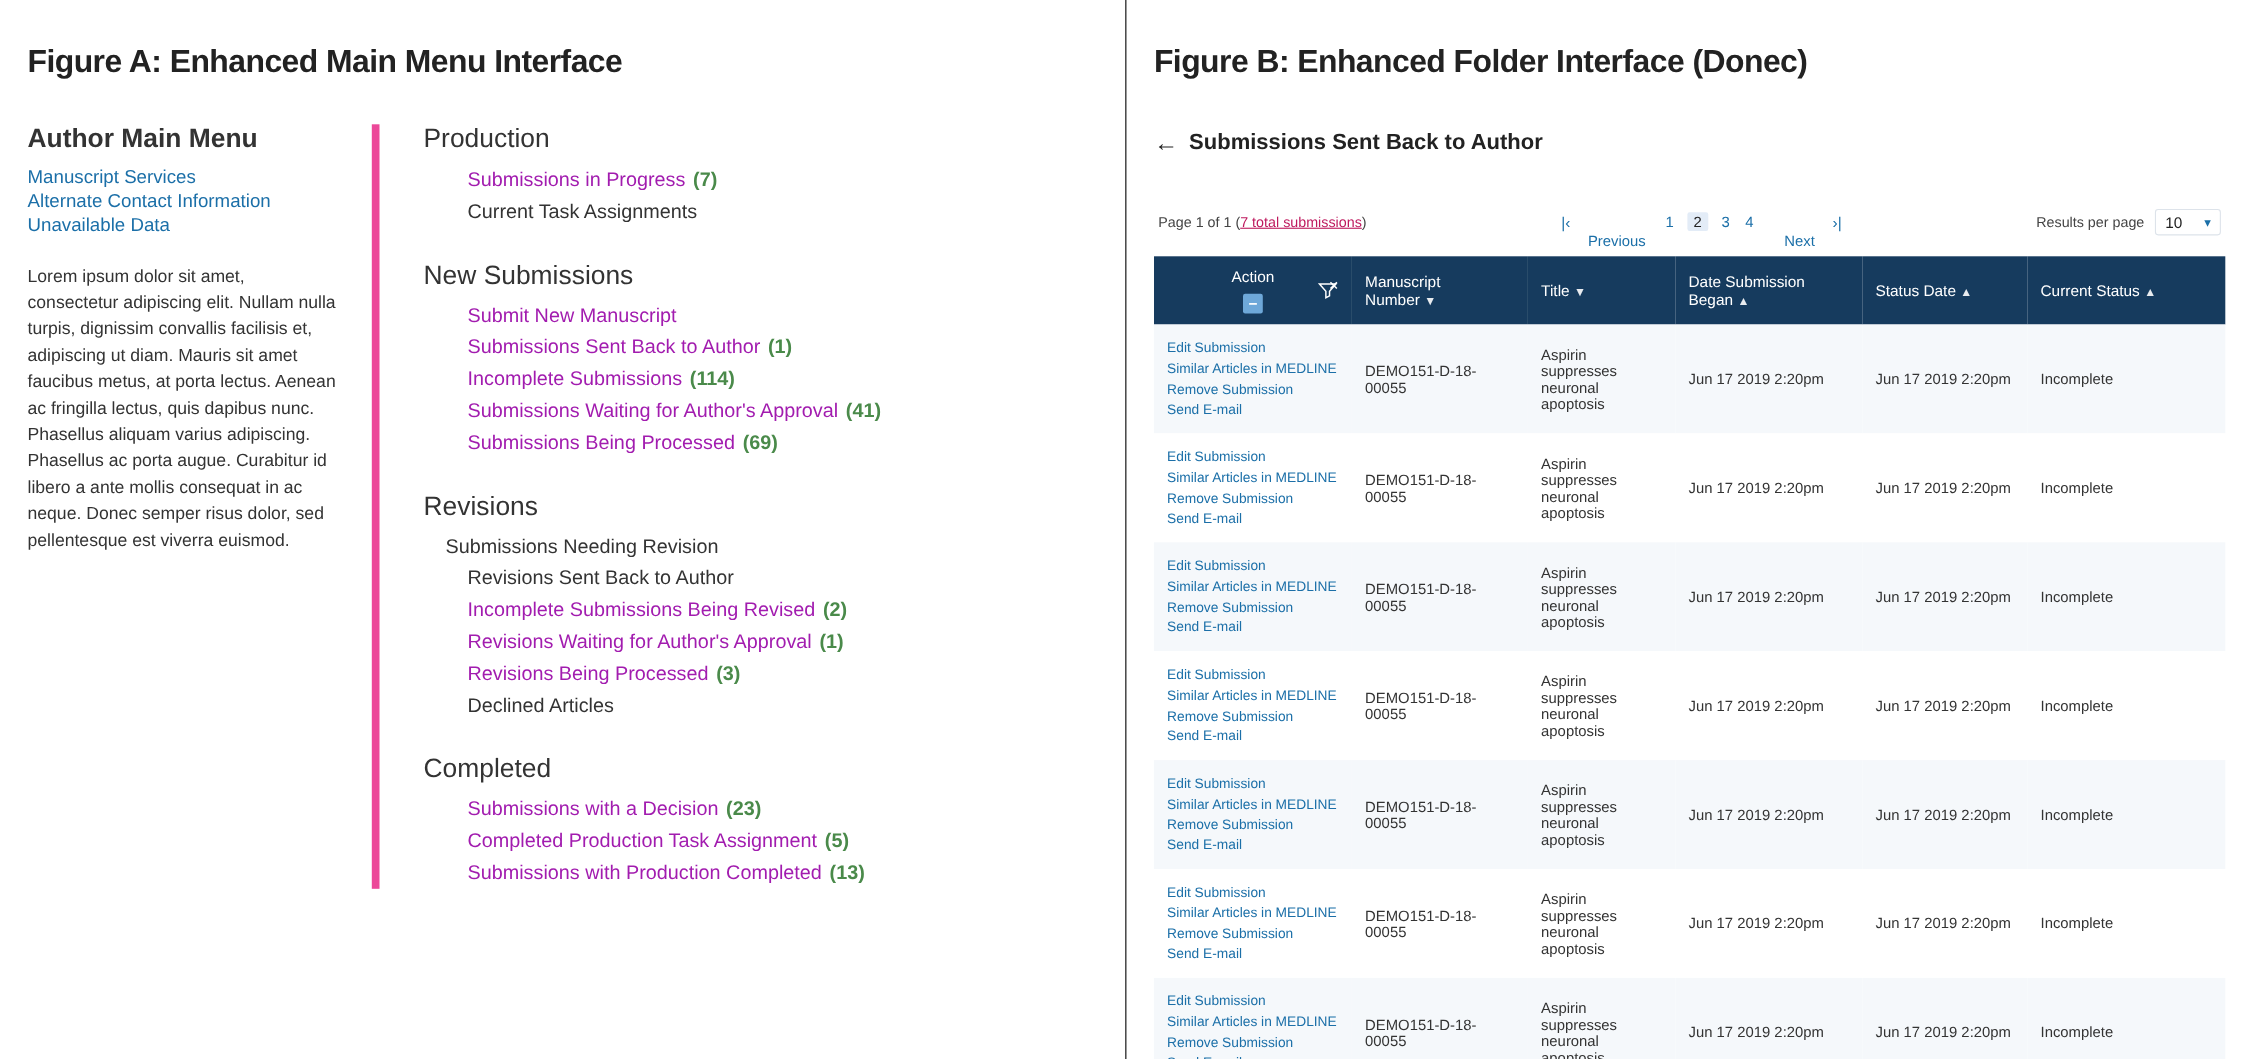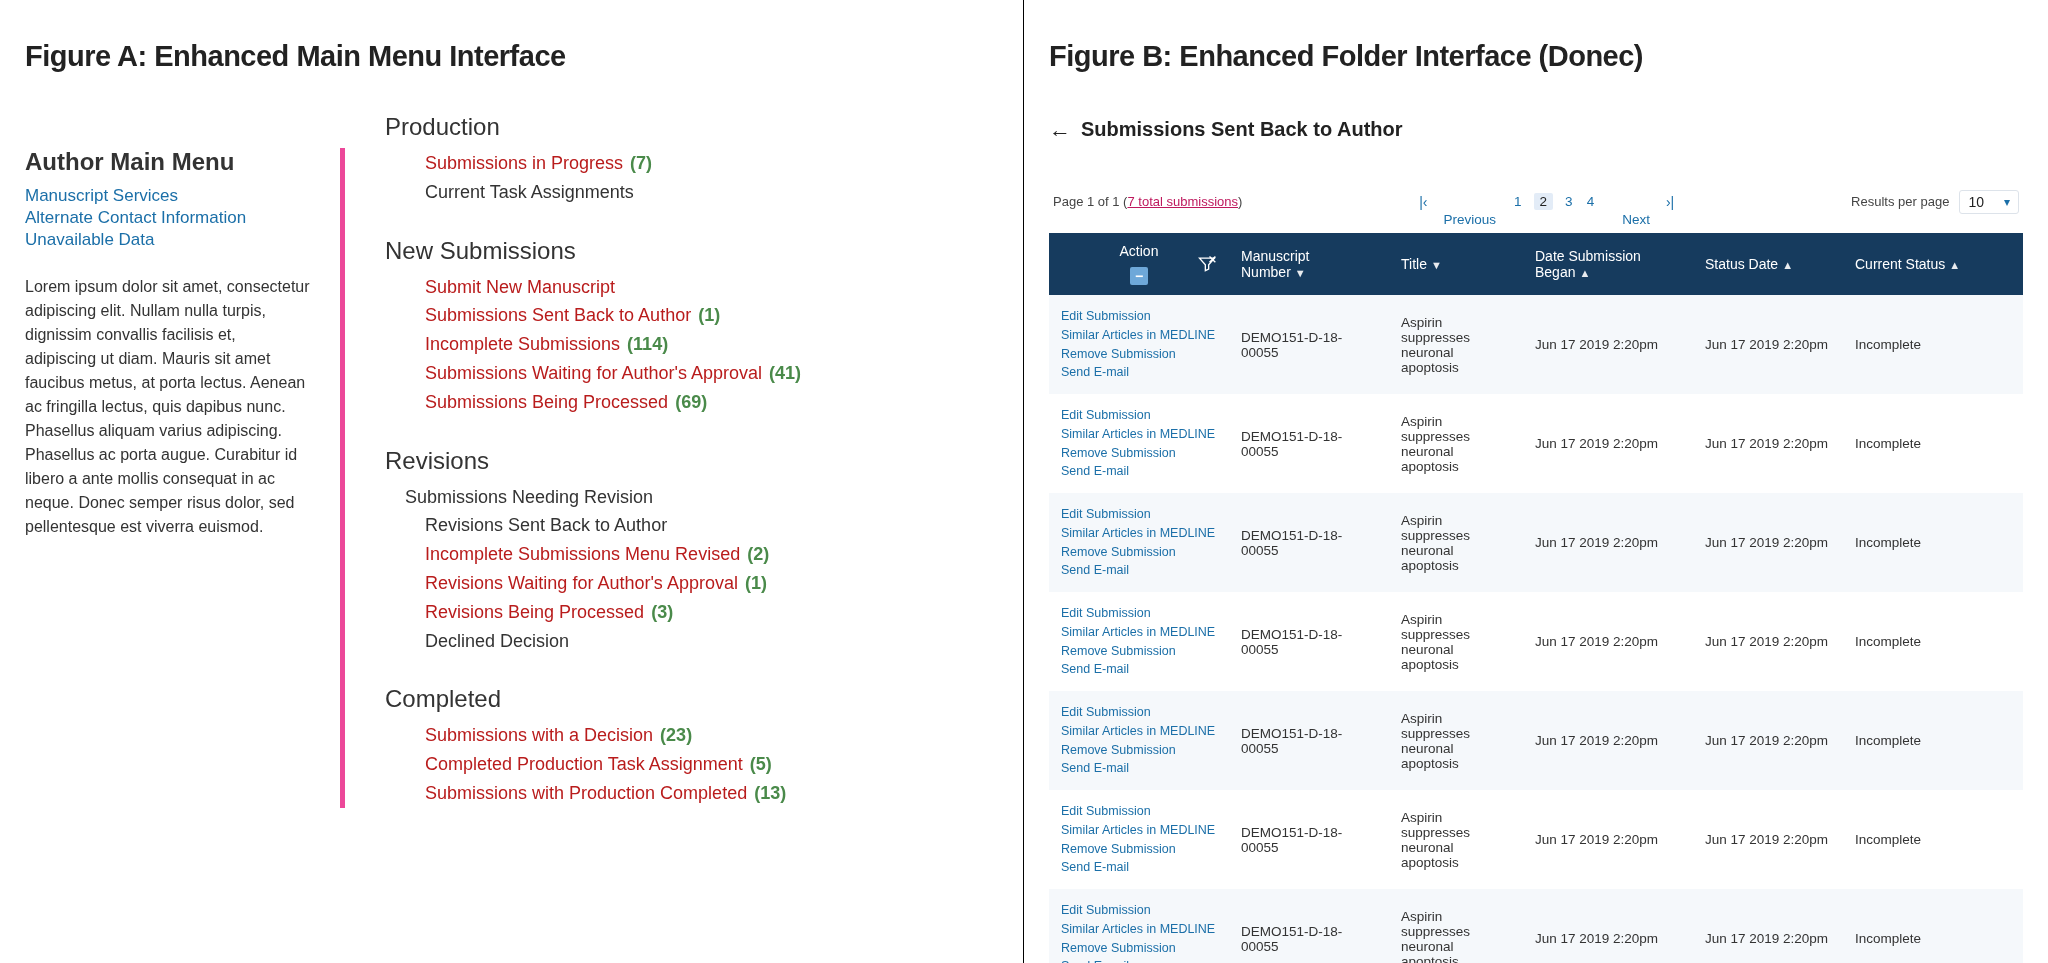--- a/index.html
+++ b/index.html
@@ -29,22 +29,21 @@
     font-size: 29px;
     margin: 10px 0 40px 0;
     letter-spacing: -0.5px;
   }
 
   
   .fa-cols { display: flex; }
   .fa-left {
     width: 320px;
     padding-right: 30px;
-    border-right: 5px solid #ec4899;
-    margin-top: 35px;
+    border-right: 7px solid #ec4899;
   }
   .fa-right { padding-left: 40px; }
   .fa-left h2 {
     font-size: 24px;
     font-weight: 600;
     color: #333;
     margin: 0 0 10px 0;
   }
   .fa-left .link {
     display: block;
@@ -72,21 +71,21 @@
     font-size: 18px;
     line-height: 1.6;
   }
   .fa-sub .fa-item { margin-left: 40px; }
   .fa-sub-title {
     margin-left: 20px;
     font-size: 18px;
     color: #333;
     line-height: 1.6;
   }
-  .fa-item .label { color: #b91c1c; cursor: pointer; }
+  .fa-item .label { color: #a21caf; cursor: pointer; }
   .fa-item .label.static { color: #333; cursor: default; }
   .fa-item .count { color: #4a8a4a; font-weight: 600; margin-left: 2px; }
 
   
   .fb-header { display: flex; align-items: center; margin: 45px 0 35px 0; }
   .fb-back-arrow {
     font-size: 22px; color: #222; margin-right: 10px; cursor: pointer; line-height: 1;
   }
   .fb-title { font-size: 20px; font-weight: 700; color: #222; }
 
@@ -165,24 +164,24 @@
             <div class="fa-item"><span class="label">Submissions Sent Back to Author</span>  <span class="count">  (1)</span></div>
             <div class="fa-item"><span class="label">Incomplete Submissions</span>  <span class="count">  (114)</span></div>
             <div class="fa-item"><span class="label">Submissions Waiting for Author's Approval</span>  <span class="count">  (41)</span></div>
             <div class="fa-item"><span class="label">Submissions Being Processed</span>  <span class="count">  (69)</span></div>
           </div>
 
         <div class="fa-section-title">Revisions</div>
         <div class="fa-sub-title">Submissions Needing Revision</div>
         <div id="sec-revisions" class="fa-sub">
             <div class="fa-item"><span class="label static">Revisions Sent Back to Author</span></div>
-            <div class="fa-item"><span class="label">Incomplete Submissions Menu Revised</span>  <span class="count">  (2)</span></div>
+            <div class="fa-item"><span class="label">Incomplete Submissions Being Revised</span>  <span class="count">  (2)</span></div>
             <div class="fa-item"><span class="label">Revisions Waiting for Author's Approval</span>  <span class="count">  (1)</span></div>
             <div class="fa-item"><span class="label">Revisions Being Processed</span>  <span class="count">  (3)</span></div>
-            <div class="fa-item"><span class="label static">Declined Decision</span></div>
+            <div class="fa-item"><span class="label static">Declined Articles</span></div>
           </div>
 
         <div class="fa-section-title">Completed</div>
         <div id="sec-completed">
             <div class="fa-item"><span class="label">Submissions with a Decision</span>  <span class="count">  (23)</span></div>
             <div class="fa-item"><span class="label">Completed Production Task Assignment</span>  <span class="count">  (5)</span></div>
             <div class="fa-item"><span class="label">Submissions with Production Completed</span>  <span class="count">  (13)</span></div>
           </div>
       </div>
     </div>

